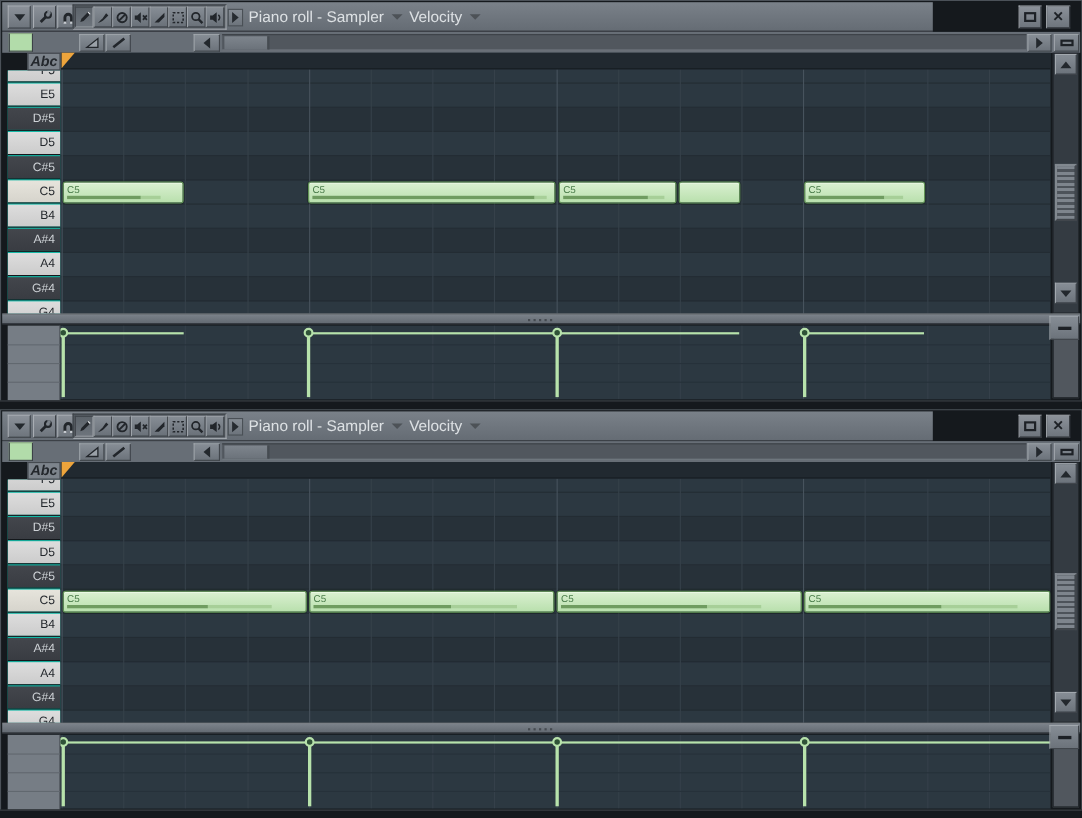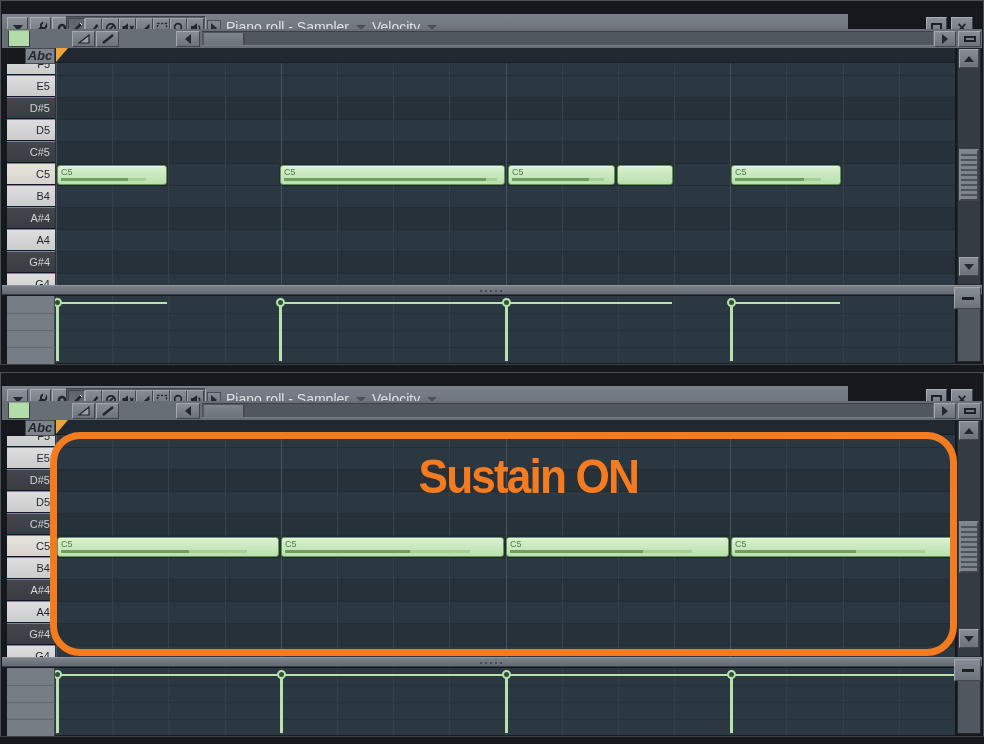--- a/index.html
+++ b/index.html
@@ -4,21 +4,21 @@
 <style>
   html,body{margin:0;padding:0;background:#101317;width:984px;height:744px;overflow:hidden;
     font-family:"Liberation Sans","DejaVu Sans",sans-serif;}
   *{box-sizing:border-box;}
   .win{position:absolute;left:0;width:984px;height:372px;background:#15191d;
     box-shadow:inset 0 0 0 1px #4b5158;}
   #win0{top:0;} #win1{top:372px;}
 
   
   .titlebar{position:absolute;left:2px;top:2px;width:846px;height:27px;
-    background:linear-gradient(#7a8189,#656c74);border-bottom:1px solid #3c4147;margin-top:12px;}
+    background:linear-gradient(#7a8189,#656c74);border-bottom:1px solid #3c4147;}
   .tbbtn{position:absolute;top:3px;height:21px;display:flex;align-items:center;justify-content:center;
     background:linear-gradient(#8b9199,#6e757d);border:1px solid;
     border-color:#a8adb3 #3d4248 #3d4248 #a8adb3;}
   .tool-group{position:absolute;left:64px;top:2px;height:23px;display:flex;
     background:#565c63;border:1px solid;border-color:#3d4248 #a8adb3 #a8adb3 #3d4248;padding:1px;}
   .tool-btn{width:17px;height:19px;display:flex;align-items:center;justify-content:center;
     background:linear-gradient(#868d95,#6a7179);border:1px solid;
     border-color:#9ea4aa #41464c #41464c #9ea4aa;}
   .tool-btn.pressed{background:linear-gradient(#5c636a,#6d747c);
     border-color:#41464c #9ea4aa #9ea4aa #41464c;}
@@ -608,16 +608,13 @@
       <div class="vel-line" style="left: 676px; width: 224px;"></div>
       <div class="vel-stem" style="left: 675px;"></div>
       <div class="vel-circle" style="left: 672px;"></div>
     </div>
   <div class="velscroll"></div>
   <div class="minus-btn">
       <span class="icon-minus"></span>
     </div>
   <div class="bottom-strip"></div>
 
-  <div class="annotation" style="top:60px;height:224px;">
-    <div class="annotation-text">Sustain ON</div>
-  </div>
 </div>
 
 </body></html>

